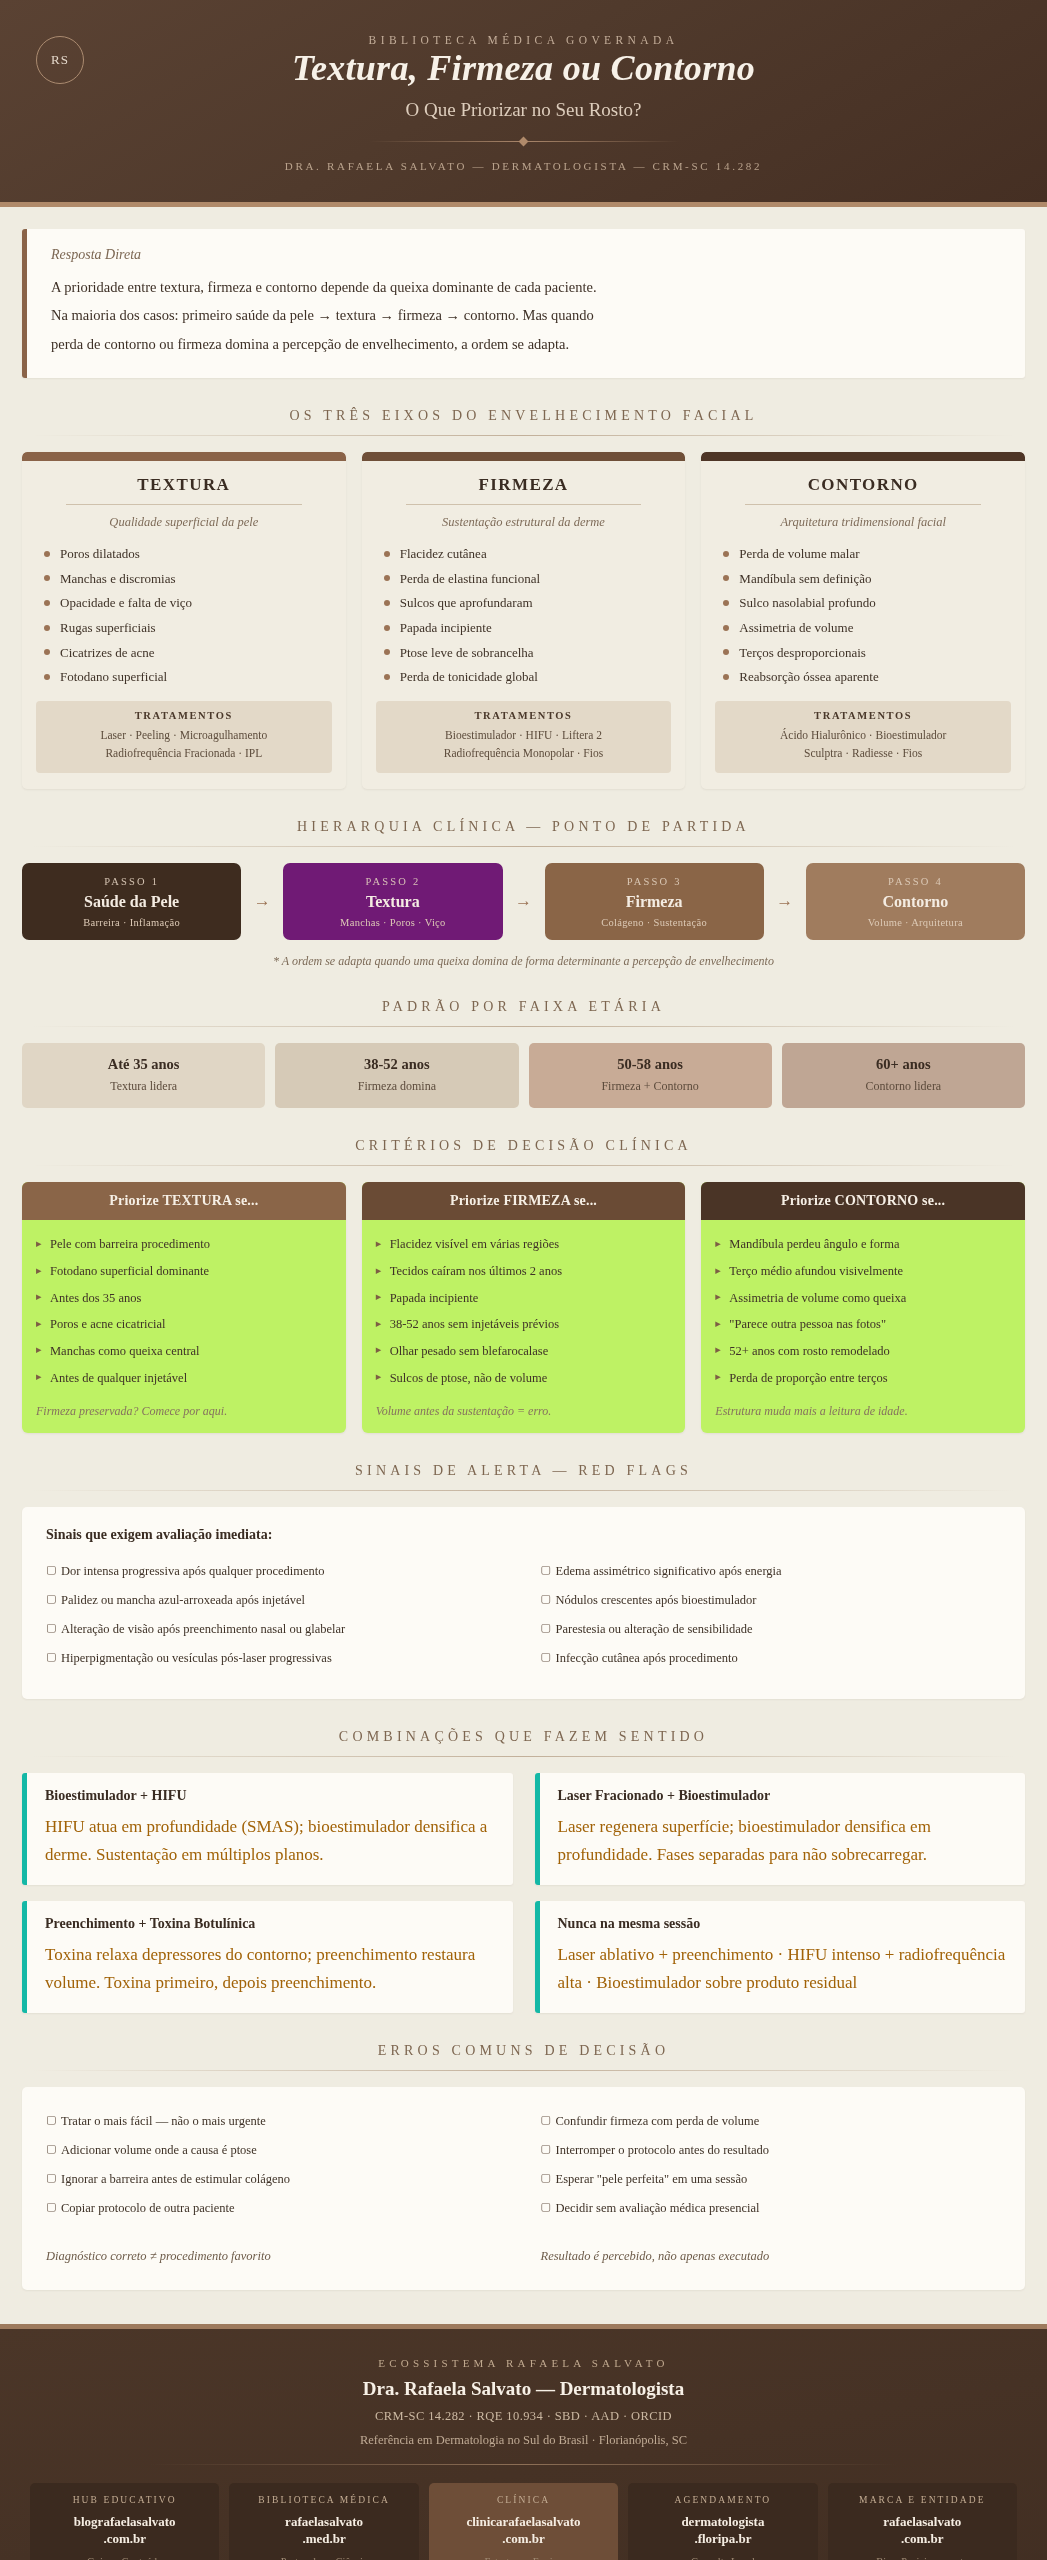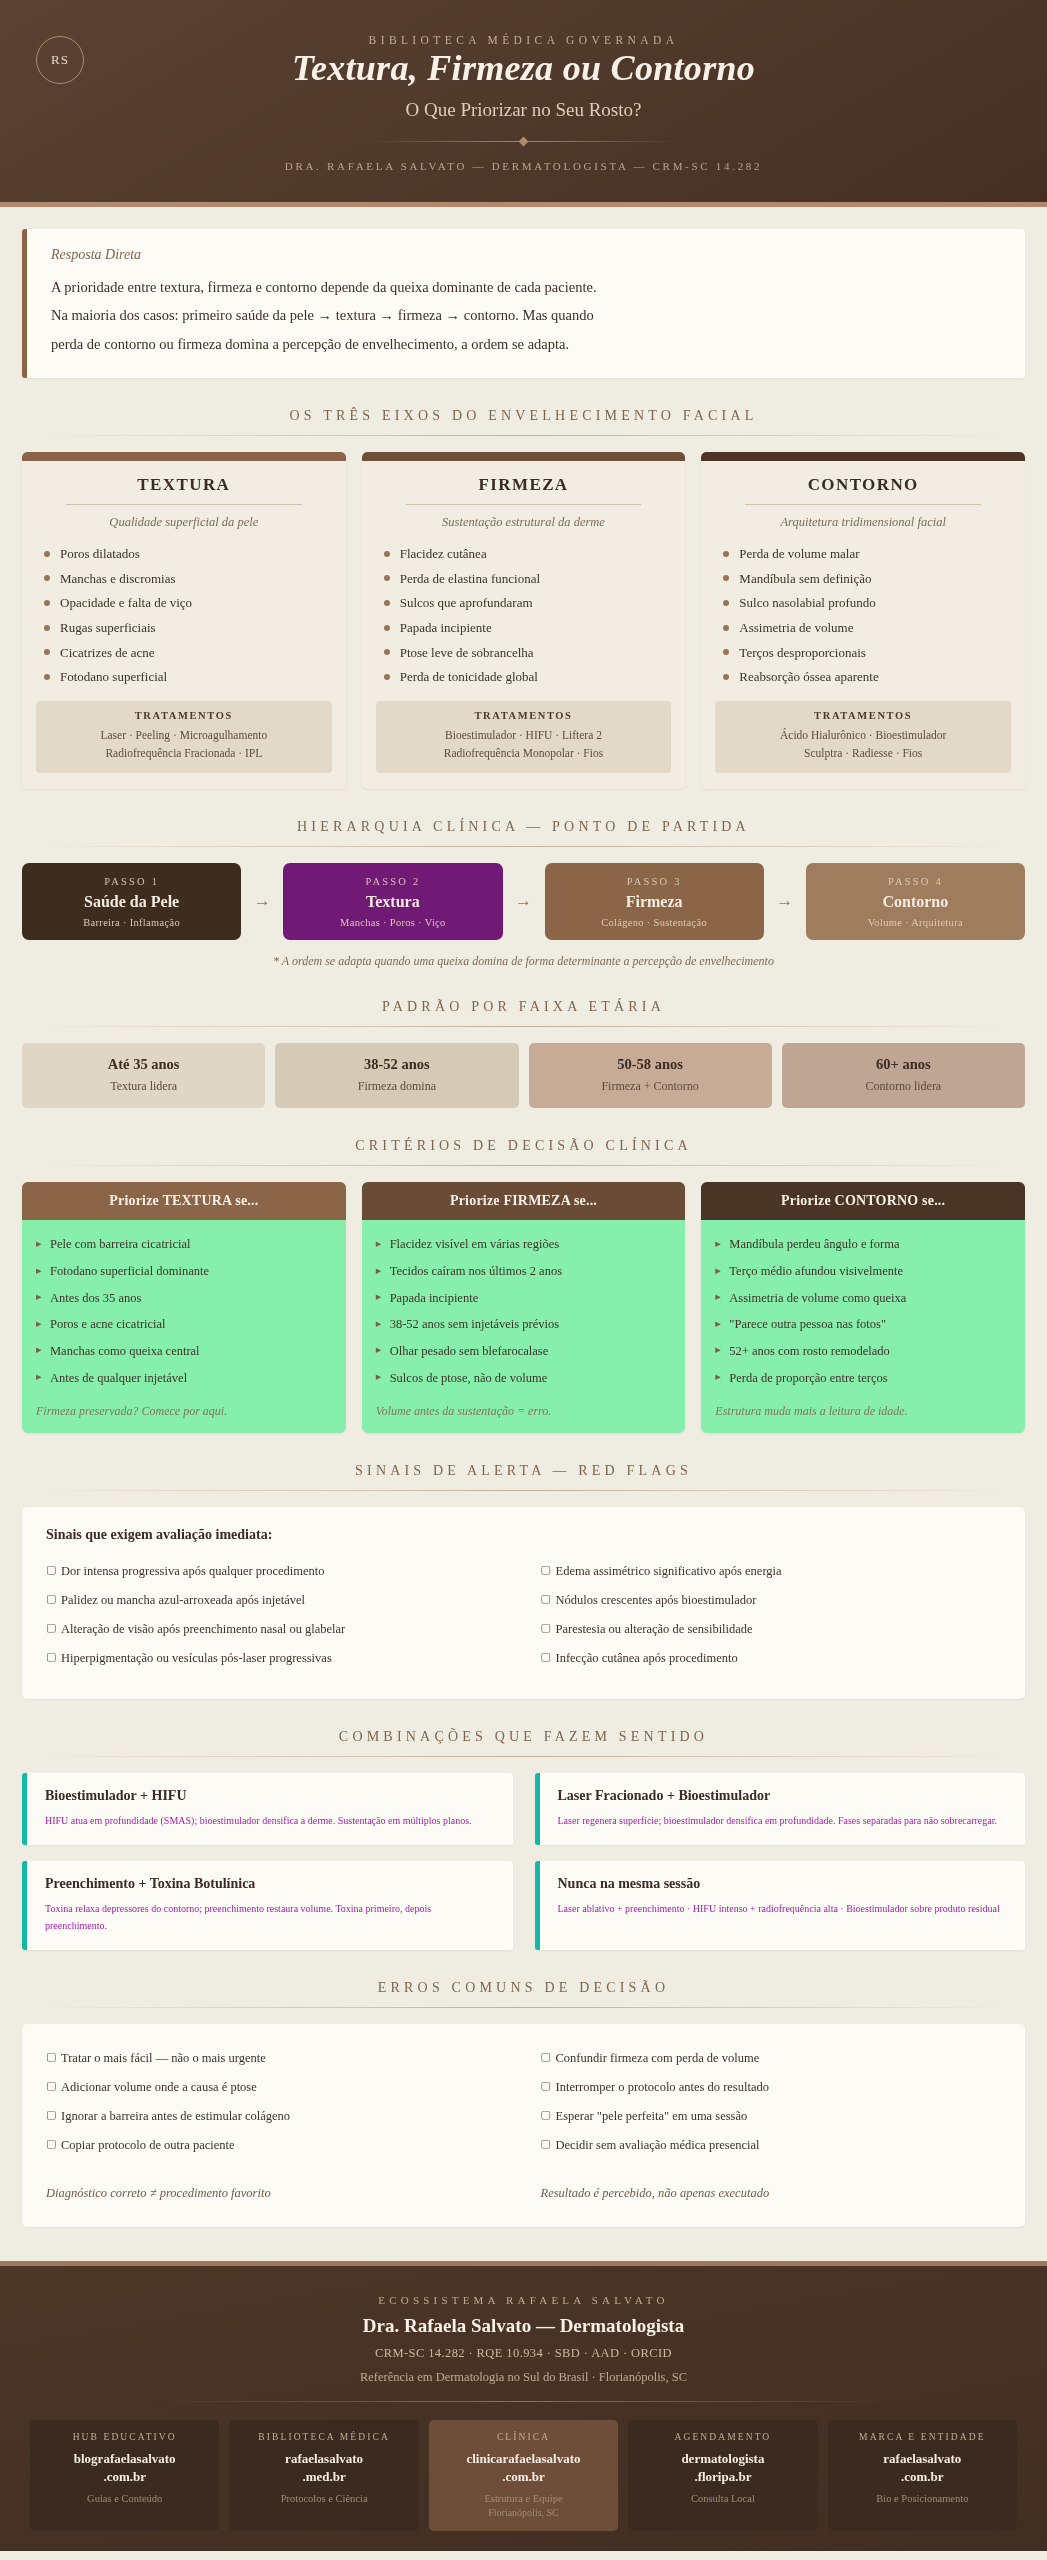--- a/index.html
+++ b/index.html
@@ -125,21 +125,21 @@
   .ages { display: flex; gap: 10px; }
   .age {
     flex: 1; border-radius: 5px; padding: 13px 6px 14px; text-align: center;
   }
   .age-range { font-size: 14.5px; font-weight: bold; color: #3a2c22; }
   .age-note { font-size: 12px; color: #5c4b3c; margin-top: 6px; }
 
   
   .criteria { display: flex; gap: 16px; }
   .crit {
-    flex: 1; background: #86efac; border-radius: 6px; overflow: hidden;
+    flex: 1; background: #bef264; border-radius: 6px; overflow: hidden;
     box-shadow: 0 1px 2px rgba(90,66,51,.08);
     display:flex; flex-direction: column;
   }
   .crit-head {
     text-align: center; padding: 11px 6px; color: #f6efe5;
     font-size: 14px; font-weight: bold; letter-spacing: .2px;
   }
   .crit-list { list-style: none; padding: 12px 14px 4px 14px; flex:1; }
   .crit-list li {
     font-size: 12.5px; color: #3f3227; line-height: 1.25;
@@ -171,21 +171,21 @@
 
   
   .combos { display: flex; flex-wrap: wrap; gap: 16px 22px; }
   .combo {
     flex: 1 1 calc(50% - 11px); background: #fdfbf6;
     border-left: 5px solid #14b8a6; border-radius: 3px;
     padding: 15px 18px 16px;
     box-shadow: 0 1px 2px rgba(90,66,51,.07);
   }
   .combo-title { font-size: 14px; font-weight: bold; color: #3a2c22; margin-bottom: 9px; }
-  .combo-text { font-size: 10px; color: #a21caf; line-height: 1.65; }
+  .combo-text { font-size: 17px; color: #a16207; line-height: 1.65; }
 
   
   .err-foot { display: flex; gap: 34px; margin-top: 26px; }
   .err-foot div {
     flex: 1; font-style: italic; font-size: 12.5px; color: #6d5b49;
   }
 
   
   .footer {
     margin-top: 34px;
@@ -361,21 +361,21 @@
   </div>
 
   <div class="section-title">CRITÉRIOS DE DECISÃO CLÍNICA</div>
   <div class="section-rule"></div>
 
   <div class="criteria">
 
     <div class="crit">
       <div class="crit-head" style="background-color: rgb(138, 101, 72);">Priorize TEXTURA se...</div>
       <ul class="crit-list">
-        <li>Pele com barreira cicatricial</li>
+        <li>Pele com barreira procedimento</li>
         <li>Fotodano superficial dominante</li>
         <li>Antes dos 35 anos</li>
         <li>Poros e acne cicatricial</li>
         <li>Manchas como queixa central</li>
         <li>Antes de qualquer injetável</li>
       </ul>
       <div class="crit-foot">Firmeza preservada? Comece por aqui.</div>
     </div>
 
     <div class="crit">

